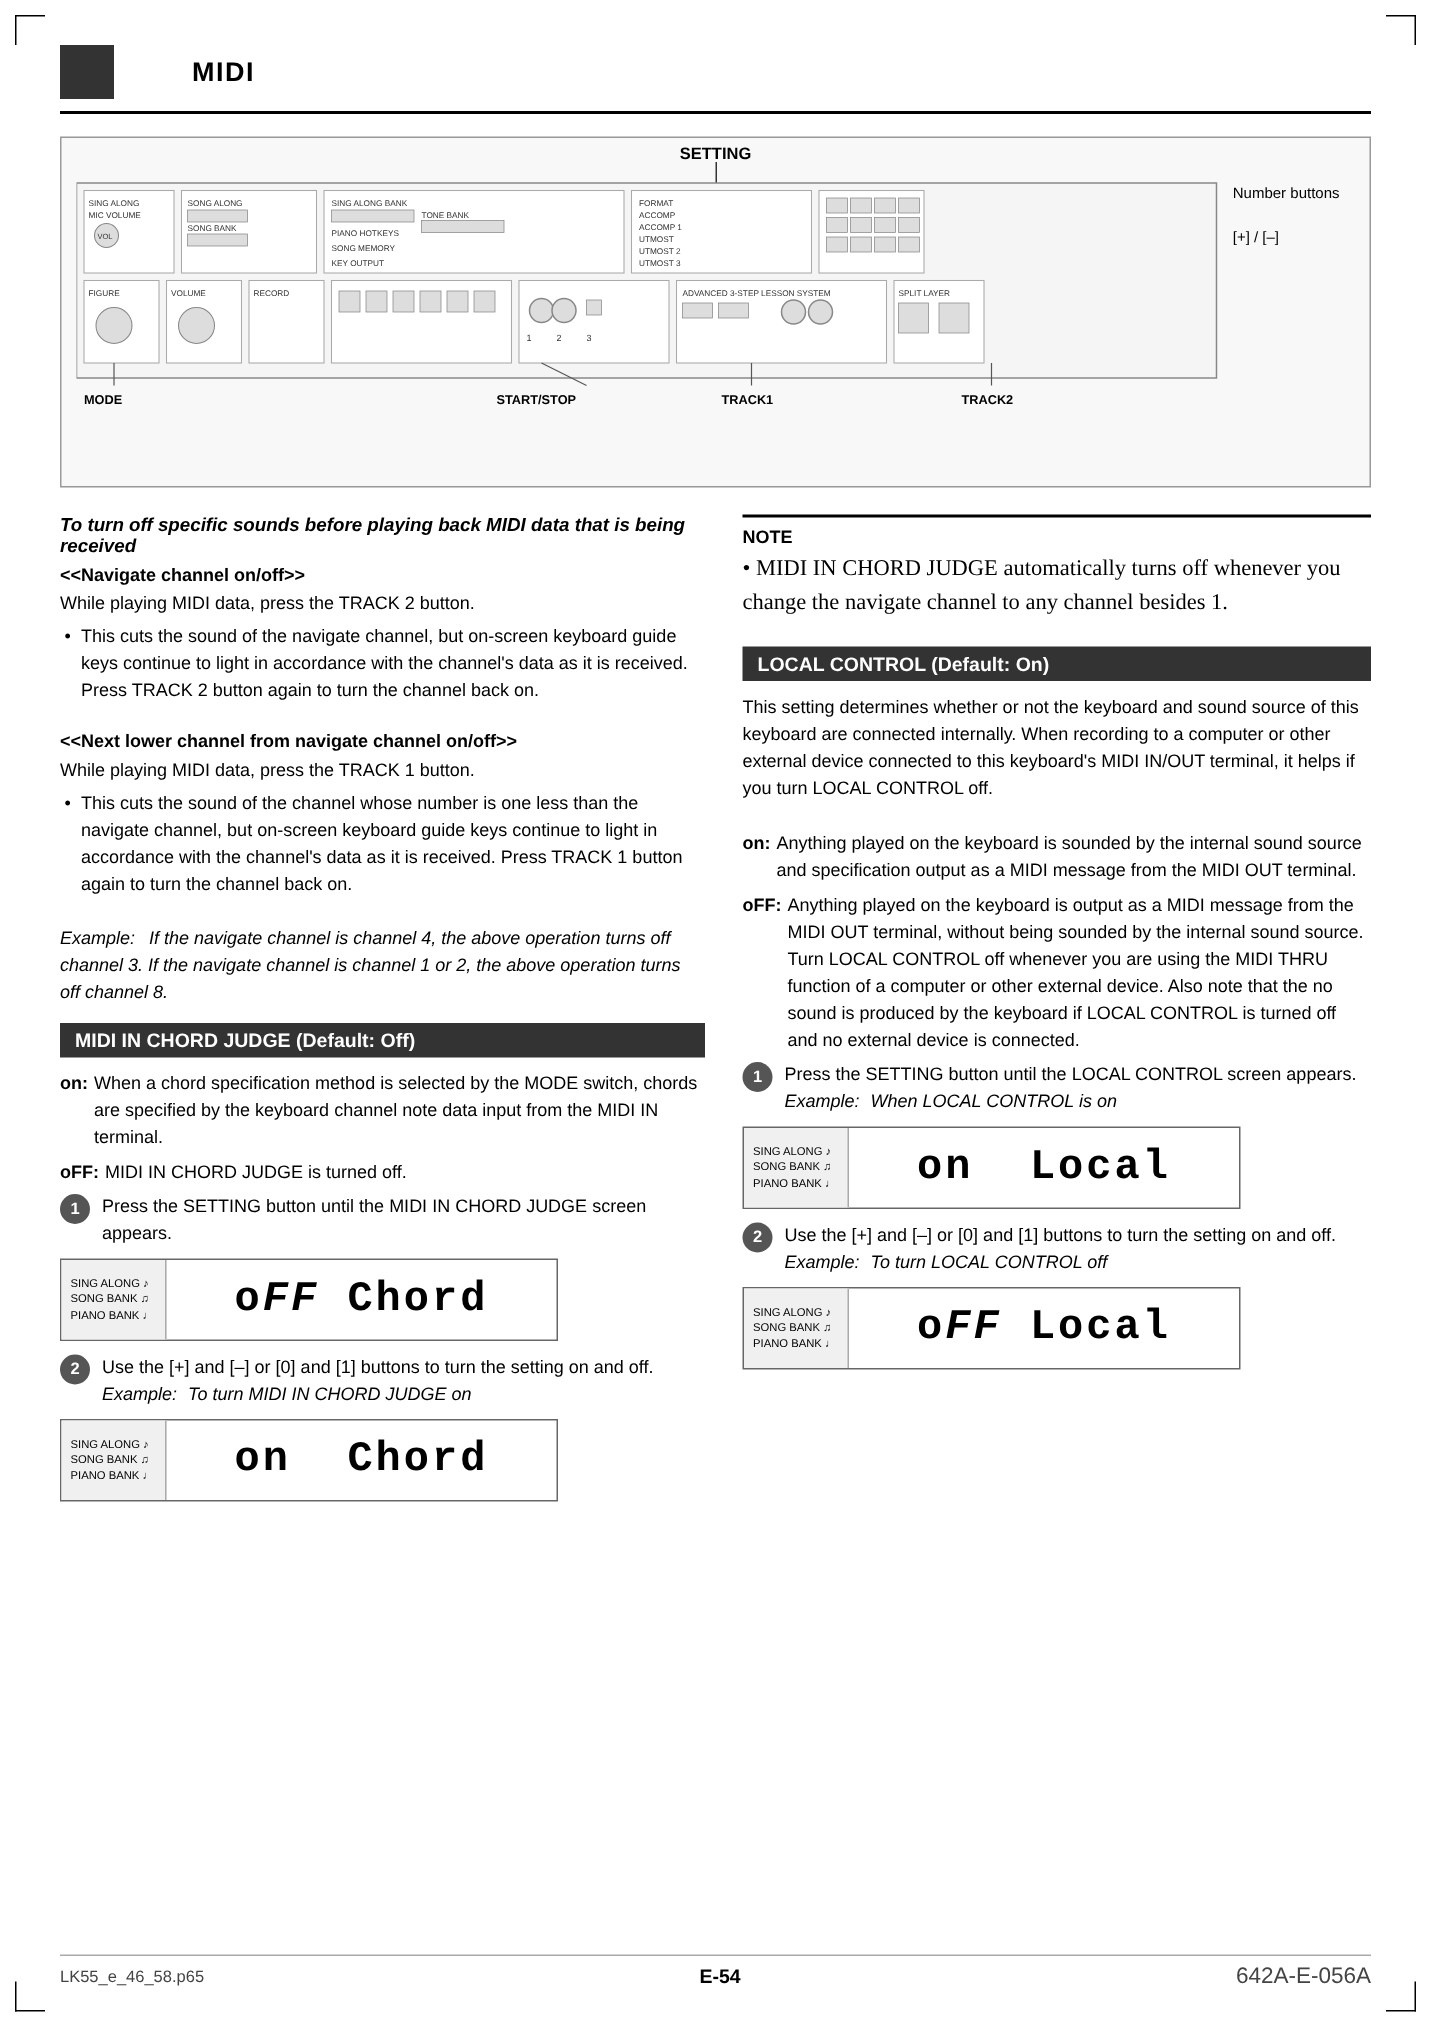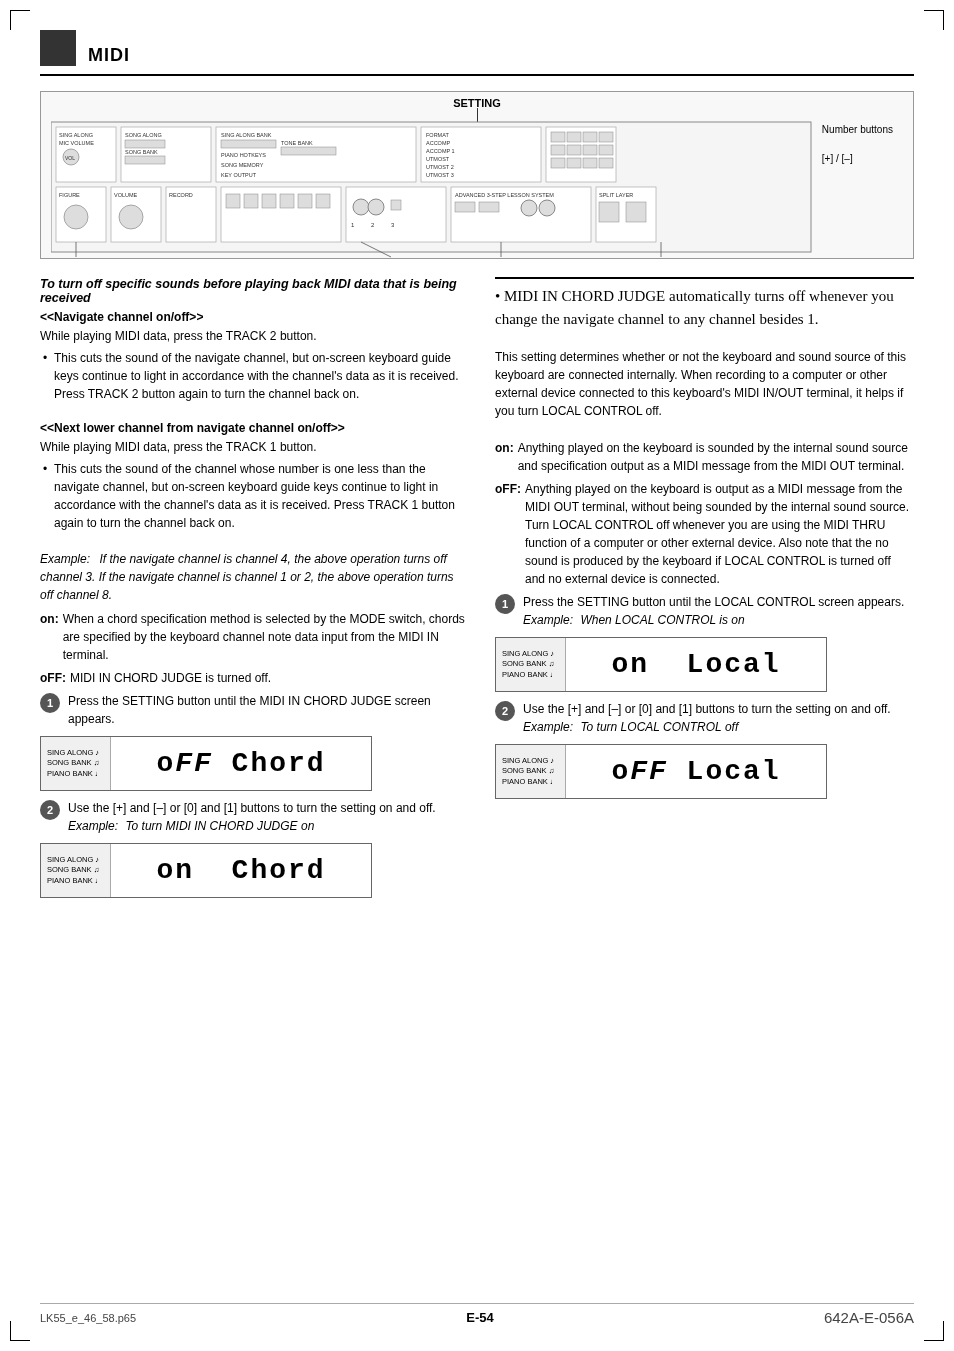--- a/index.html
+++ b/index.html
@@ -27,24 +27,25 @@
       height: 20px;
     }
     .corner-tl { top: 10px; left: 10px; border-top: 1.5px solid #000; border-left: 1.5px solid #000; }
     .corner-tr { top: 10px; right: 10px; border-top: 1.5px solid #000; border-right: 1.5px solid #000; }
     .corner-bl { bottom: 10px; left: 10px; border-bottom: 1.5px solid #000; border-left: 1.5px solid #000; }
     .corner-br { bottom: 10px; right: 10px; border-bottom: 1.5px solid #000; border-right: 1.5px solid #000; }
 
     
     .header-section {
       display: flex;
-      align-items: flex-end;
+      align-items: center;
       margin-bottom: 15px;
       padding-bottom: 8px;
       border-bottom: 2px solid #000;
+      gap: 40px;
     }
     .header-block {
       width: 36px;
       height: 36px;
       background: #333;
       margin-right: 12px;
       flex-shrink: 0;
     }
     .header-title {
       font-size: 18px;
@@ -52,21 +53,21 @@
       letter-spacing: 1px;
     }
 
     
     .keyboard-diagram {
       border: 1px solid #999;
       background: #f8f8f8;
       margin-bottom: 18px;
       padding: 10px 15px;
       position: relative;
-      height: 168px;
+      height: 234px;
       overflow: hidden;
     }
     .setting-label {
       position: absolute;
       top: 5px;
       left: 50%;
       transform: translateX(-50%);
       font-size: 11px;
       font-weight: bold;
     }
@@ -410,20 +411,21 @@
       <div class="body-text">While playing MIDI data, press the TRACK 1 button.</div>
       <div class="bullet-item">This cuts the sound of the channel whose number is one less than the navigate channel, but on-screen keyboard guide keys continue to light in accordance with the channel's data as it is received. Press TRACK 1 button again to turn the channel back on.</div>
 
       <br>
       <div class="italic-text">
         <span style="font-style:italic;">Example:</span>
         <span style="padding-left:6px;">If the navigate channel is channel 4, the above operation turns off channel 3. If the navigate channel is channel 1 or 2, the above operation turns off channel 8.</span>
       </div>
 
       
+      <div class="section-bar">MIDI IN CHORD JUDGE (Default: Off)</div>
 
       <div class="label-desc">
         <span class="label-key">on:</span>
         <span>When a chord specification method is selected by the MODE switch, chords are specified by the keyboard channel note data input from the MIDI IN terminal.</span>
       </div>
       <div class="label-desc">
         <span class="label-key">oFF:</span>
         <span>MIDI IN CHORD JUDGE is turned off.</span>
       </div>
 
@@ -466,24 +468,26 @@
           <span class="screen-on">on&nbsp; Chord</span>
         </div>
       </div>
 
     </div>
 
     <div class="col-right">
 
       
       <div class="note-box">
+        <div class="note-title">NOTE</div>
         <div class="note-text">• MIDI IN CHORD JUDGE automatically turns off whenever you change the navigate channel to any channel besides 1.</div>
       </div>
 
       
+      <div class="section-bar-right">LOCAL CONTROL (Default: On)</div>
 
       <div class="body-text">This setting determines whether or not the keyboard and sound source of this keyboard are connected internally. When recording to a computer or other external device connected to this keyboard's MIDI IN/OUT terminal, it helps if you turn LOCAL CONTROL off.</div>
 
       <br>
       <div class="label-desc">
         <span class="label-key">on:</span>
         <span>Anything played on the keyboard is sounded by the internal sound source and specification output as a MIDI message from the MIDI OUT terminal.</span>
       </div>
       <div class="label-desc">
         <span class="label-key">oFF:</span>

